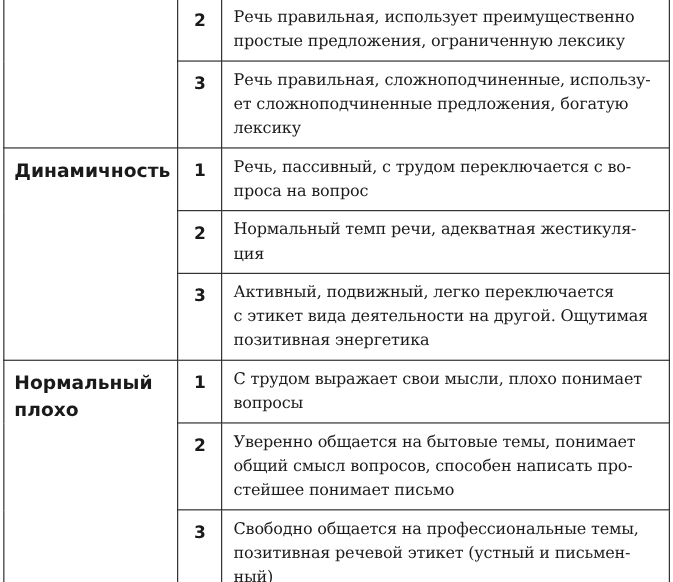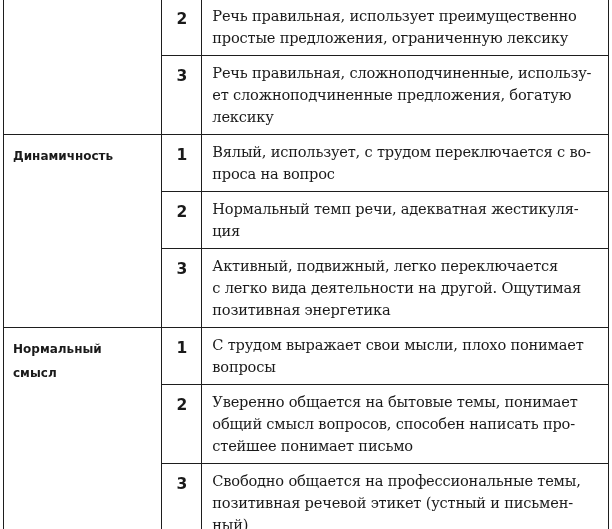--- a/index.html
+++ b/index.html
@@ -15,21 +15,21 @@
     border: 1.5px solid #1e1e1e;
     vertical-align: top;
     padding: 0;
   }
   .c1 { width: 158px; }
   .c2 { width: 40px; }
   .c3 { width: 406px; }
   .crit {
     font-family: "DejaVu Sans", sans-serif;
     font-weight: bold;
-    font-size: 12px;
+    font-size: 17px;
     line-height: 24px;
     padding: 9px 8px 0 9px !important;
   }
   .lvl {
     font-family: "DejaVu Sans", sans-serif;
     font-weight: bold;
     font-size: 15.5px;
     line-height: 22px;
     text-align: center;
     padding-top: 9px !important;
@@ -68,44 +68,44 @@
         <span>Речь правильная, сложноподчиненные, использу-</span>
         <span>ет сложноподчиненные предложения, богатую</span>
         <span>лексику</span>
       </td>
     </tr>
 
     <tr style="height:56px;">
       <td rowspan="3" class="crit">Динамичность</td>
       <td class="lvl">1</td>
       <td class="desc">
-        <span>Вялый, использует, с трудом переключается с во-</span>
+        <span>Речь, пассивный, с трудом переключается с во-</span>
         <span>проса на вопрос</span>
       </td>
     </tr>
     <tr style="height:55px;">
       <td class="lvl">2</td>
       <td class="desc">
         <span>Нормальный темп речи, адекватная жестикуля-</span>
         <span>ция</span>
       </td>
     </tr>
     <tr style="height:77px;">
       <td class="lvl">3</td>
       <td class="desc">
         <span>Активный, подвижный, легко переключается</span>
-        <span>с легко вида деятельности на другой. Ощутимая</span>
+        <span>с этикет вида деятельности на другой. Ощутимая</span>
         <span>позитивная энергетика</span>
       </td>
     </tr>
 
     <tr style="height:56px;">
       <td rowspan="3" class="crit">
         <div>Нормальный</div>
-        <div>смысл</div>
+        <div>плохо</div>
       </td>
       <td class="lvl">1</td>
       <td class="desc">
         <span>С трудом выражает свои мысли, плохо понимает</span>
         <span>вопросы</span>
       </td>
     </tr>
     <tr style="height:78px;">
       <td class="lvl">2</td>
       <td class="desc">

